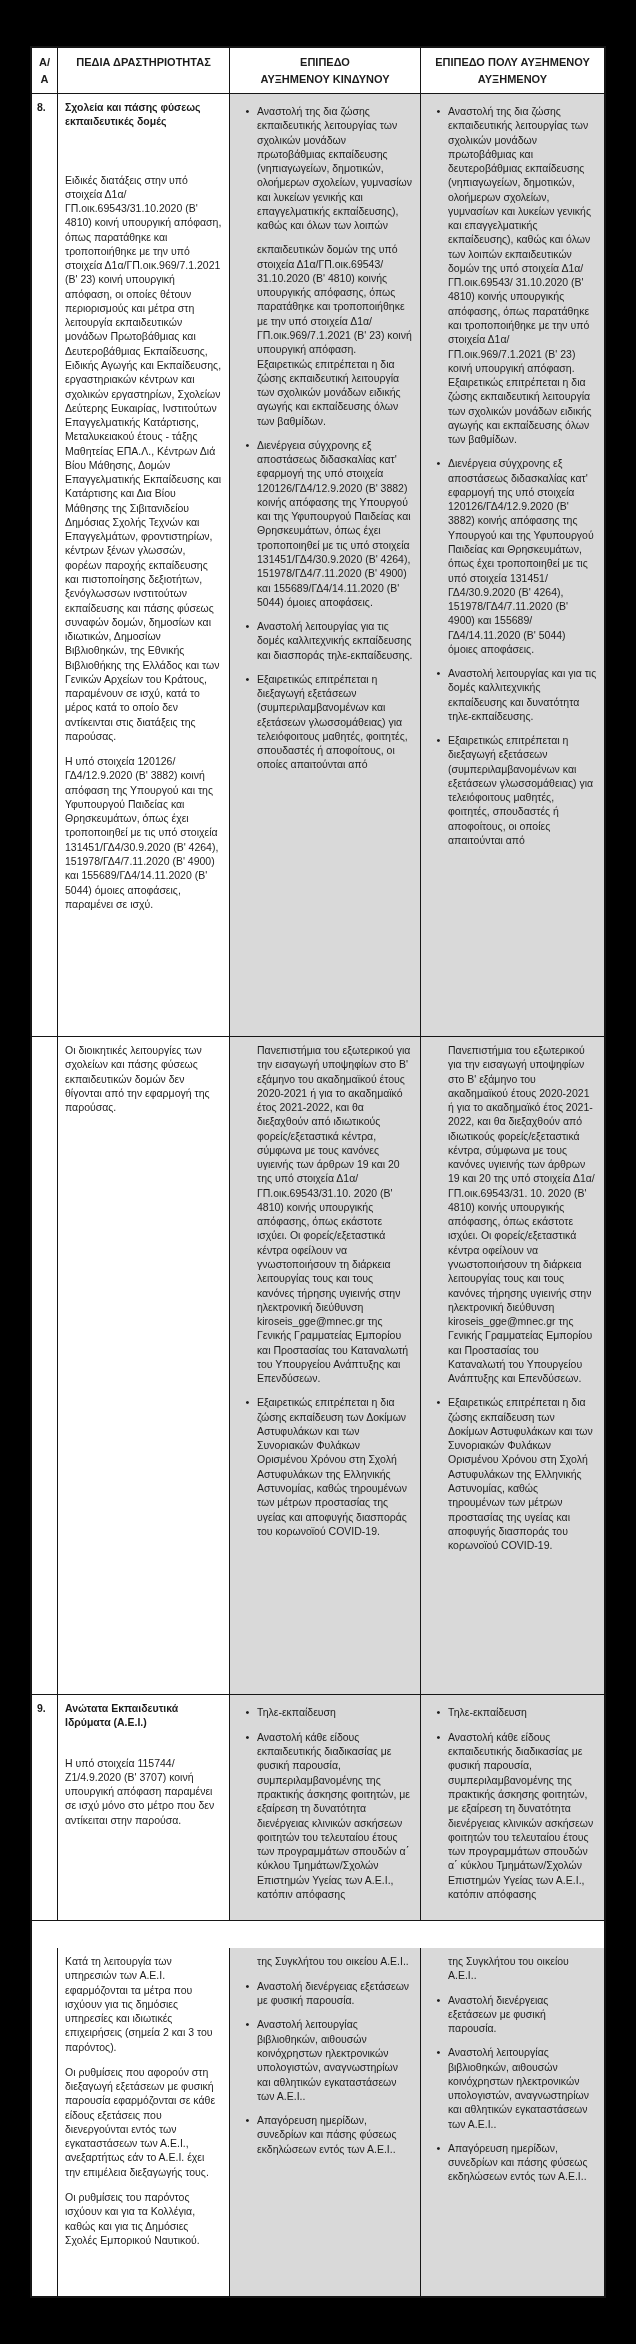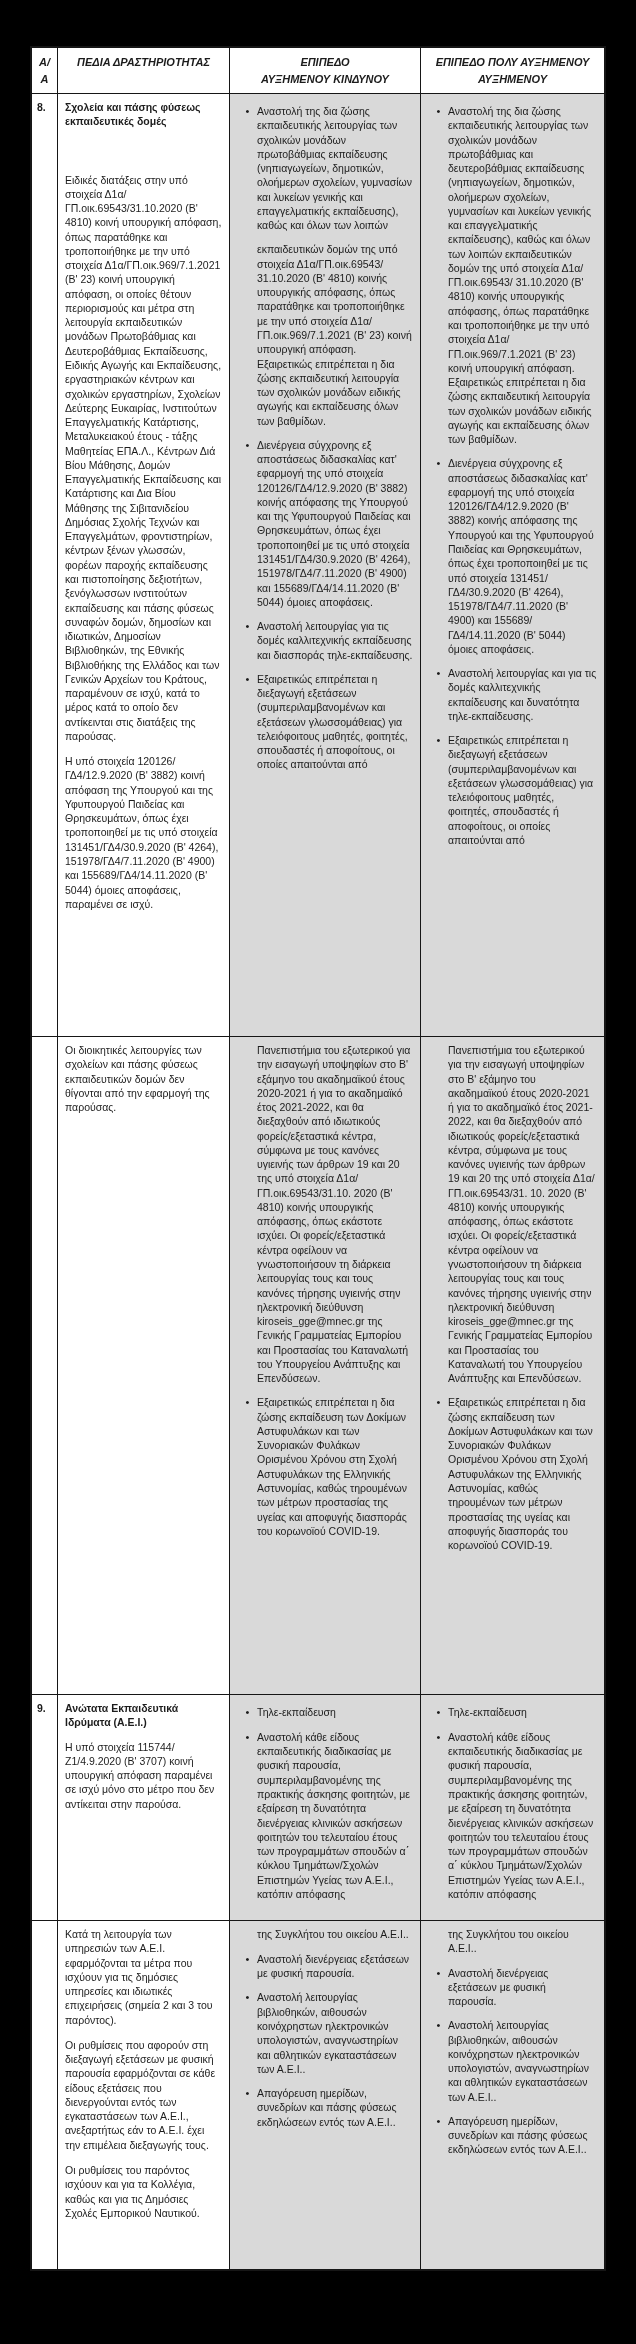--- a/index.html
+++ b/index.html
@@ -10,35 +10,35 @@
     background:#fff; border:2px solid #161616;
     display:grid; grid-template-columns:26px 172px 191px 183px;
     box-sizing:border-box;
   }
   .cell{
     border-right:1.5px solid #161616; border-bottom:1.5px solid #161616;
     padding:6px 7px; font-size:10.5px; line-height:1.36; color:#1c1c1c;
     box-sizing:border-box; overflow:hidden;
   }
   .cell.last-c{border-right:none;}
-  .cell.last-r{border-bottom:none;}
+  .cell.last-r{border-bottom:none;margin-top:27px;}
   .gray{background:#d9d9d9;}
   .th{font-weight:bold; text-align:center; font-size:11px; padding-top:6px; line-height:1.5;}
   .th span{display:block;}
   .num{font-weight:bold; padding-left:5px;}
-  .rh-hdr{min-height:44px;font-style:italic;}
+  .rh-hdr{min-height:44px;}
   .rh-8a{min-height:943px;}
   .rh-8b{min-height:658px;}
   .rh-9a{min-height:226px;}
   .rh-9b{min-height:348px;}
   .p{margin:0 0 11px 0;}
   .p:last-child{margin-bottom:0;}
   .title{font-weight:bold;}
   .gap-lg{margin-bottom:44px;}
-  .gap-sm{margin-bottom:10px;}
+  .gap-sm{margin-bottom:26px;}
   .bi{display:grid; grid-template-columns:19px 1fr; margin:10px 0 0 1px;}
   .bi:first-child{margin-top:4px;}
   .bi .bm{text-align:center; font-size:11px;}
   .bi.cont .bm{visibility:hidden;}
   .bi.flush{margin-top:0;}
 </style>
 </head>
 <body>
 
 <div class="page">

